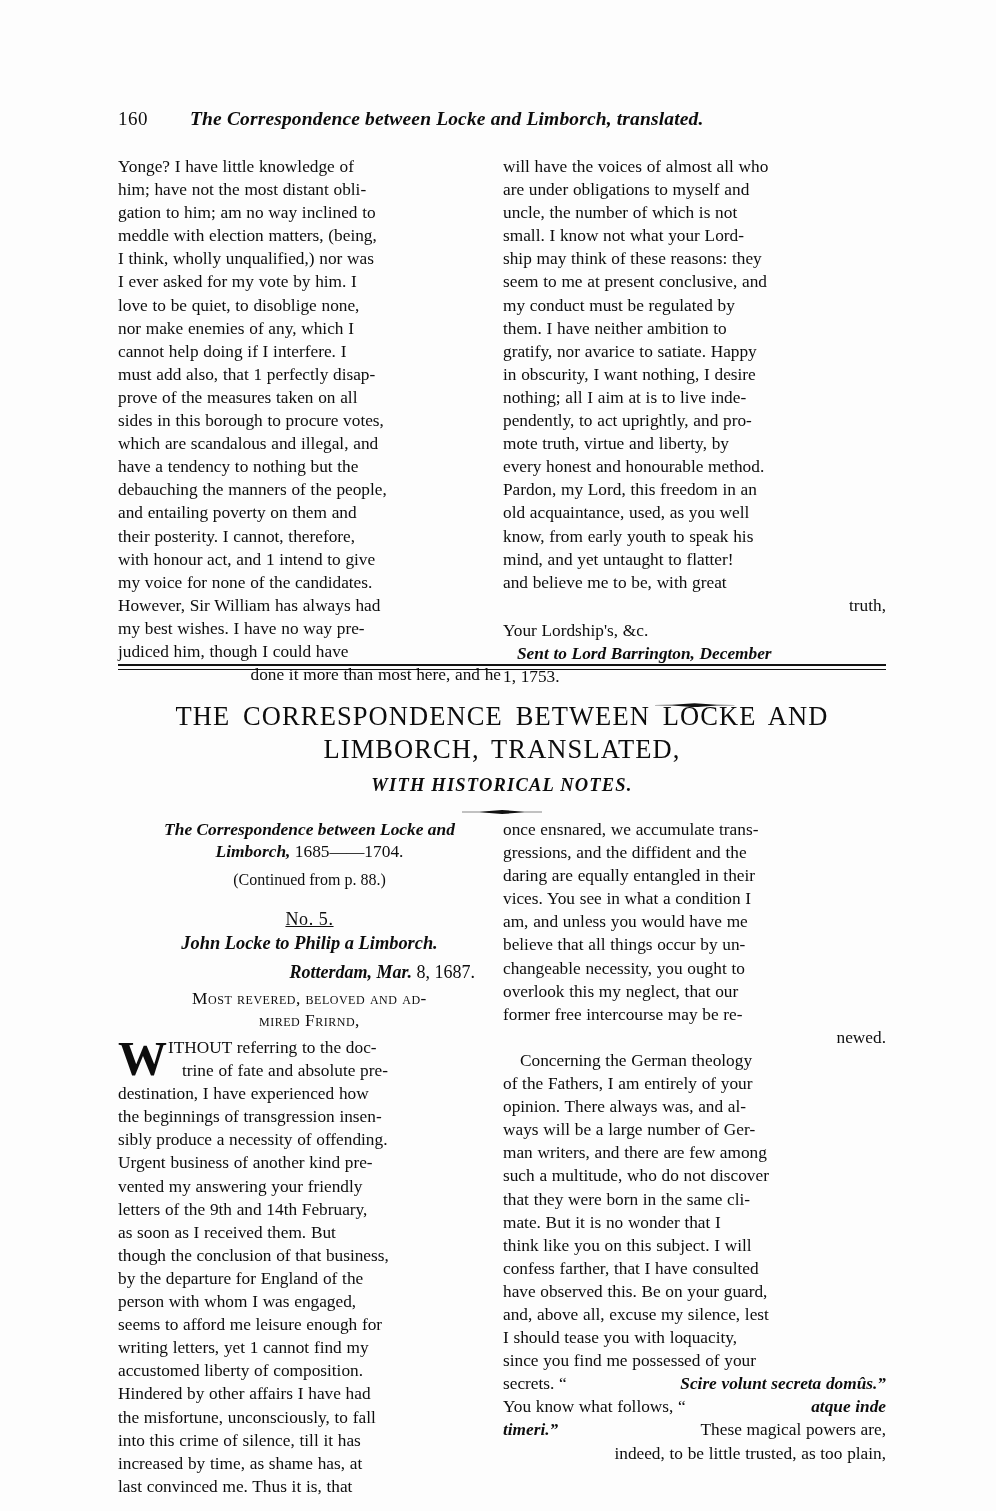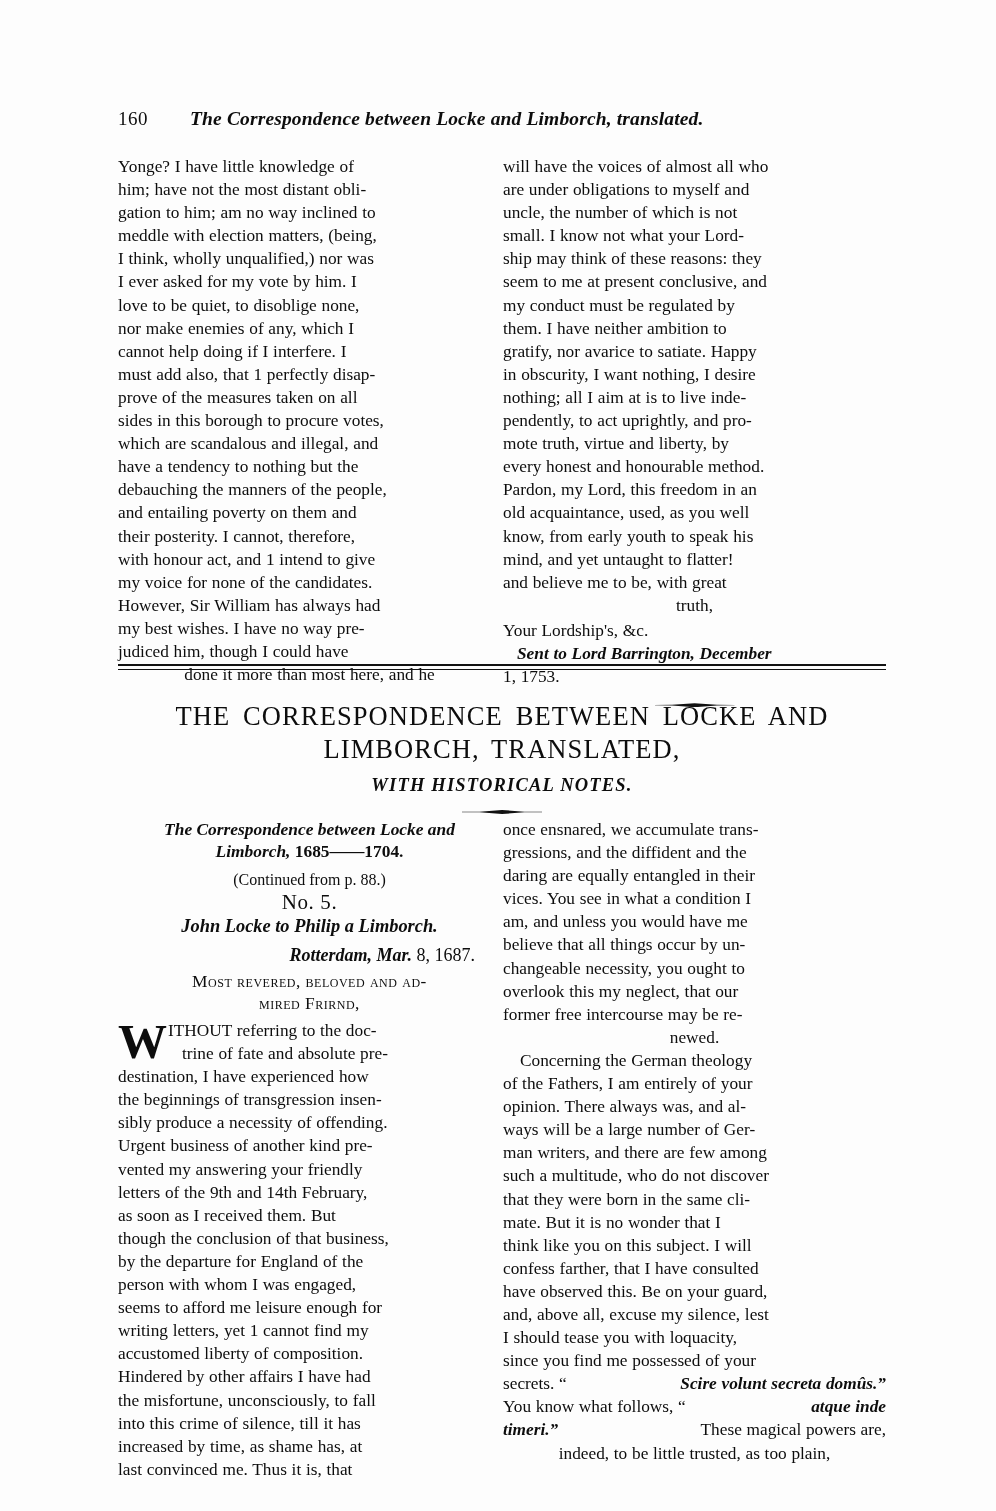--- a/index.html
+++ b/index.html
@@ -64,21 +64,21 @@
     margin: 0;
     text-indent: 0;
   }
   
   .jline {
     display: flex;
     justify-content: space-between;
     white-space: nowrap;
   }
   .jline.last {
-    justify-content: center;
+    justify-content: flex-end;
   }
   .jline > span { display: inline-block; }
   
   .signature {
     text-align: right;
     padding-right: 34px;
     margin-top: 2px;
     font-size: 17.3px;
     line-height: 23.1px;
   }
@@ -148,24 +148,25 @@
     font-weight: bold;
     font-size: 17.4px;
     line-height: 22px;
   }
   .hb-cont {
     font-size: 16px;
     line-height: 22px;
     margin-top: 7px;
   }
   .hb-no {
-    font-size: 21px;
+    font-size: 18px;
     line-height: 22px;
-    margin-top: 0;
+    margin-top: 17px;
     letter-spacing: 0.6px;
+    text-decoration: underline;
   }
   .hb-from {
     font-style: italic;
     font-weight: bold;
     font-size: 18.4px;
     line-height: 23px;
     margin-top: 2px;
   }
   .hb-place {
     font-style: italic;
@@ -375,21 +376,21 @@
     <div class="diamond-rule" style="margin-top:11px;"></div>
   </div>
 
   <div class="cols" style="top:818px; left:118px; width:768px;">
 
     <div class="col">
 
       <div class="head-block">
         <div class="hb-title">The Correspondence between Locke and</div>
         <div class="hb-title">
-          <span>Limborch,</span><span style="font-style:normal;font-weight:bold;"> 1685——1704.</span>
+          <span>Limborch,</span><span style="font-style:normal;font-weight:normal;"> 1685——1704.</span>
         </div>
         <div class="hb-cont">(Continued from p. 88.)</div>
         <div class="hb-no">No. 5.</div>
         <div class="hb-from">John Locke to Philip a Limborch.</div>
         <div class="hb-place">
           <span>Rotterdam, Mar.</span><span class="plain"> 8, 1687.</span>
         </div>
         <div class="hb-salute">
           <span>Most revered, beloved and ad-</span>
           <span class="l2">mired Frirnd,</span>

